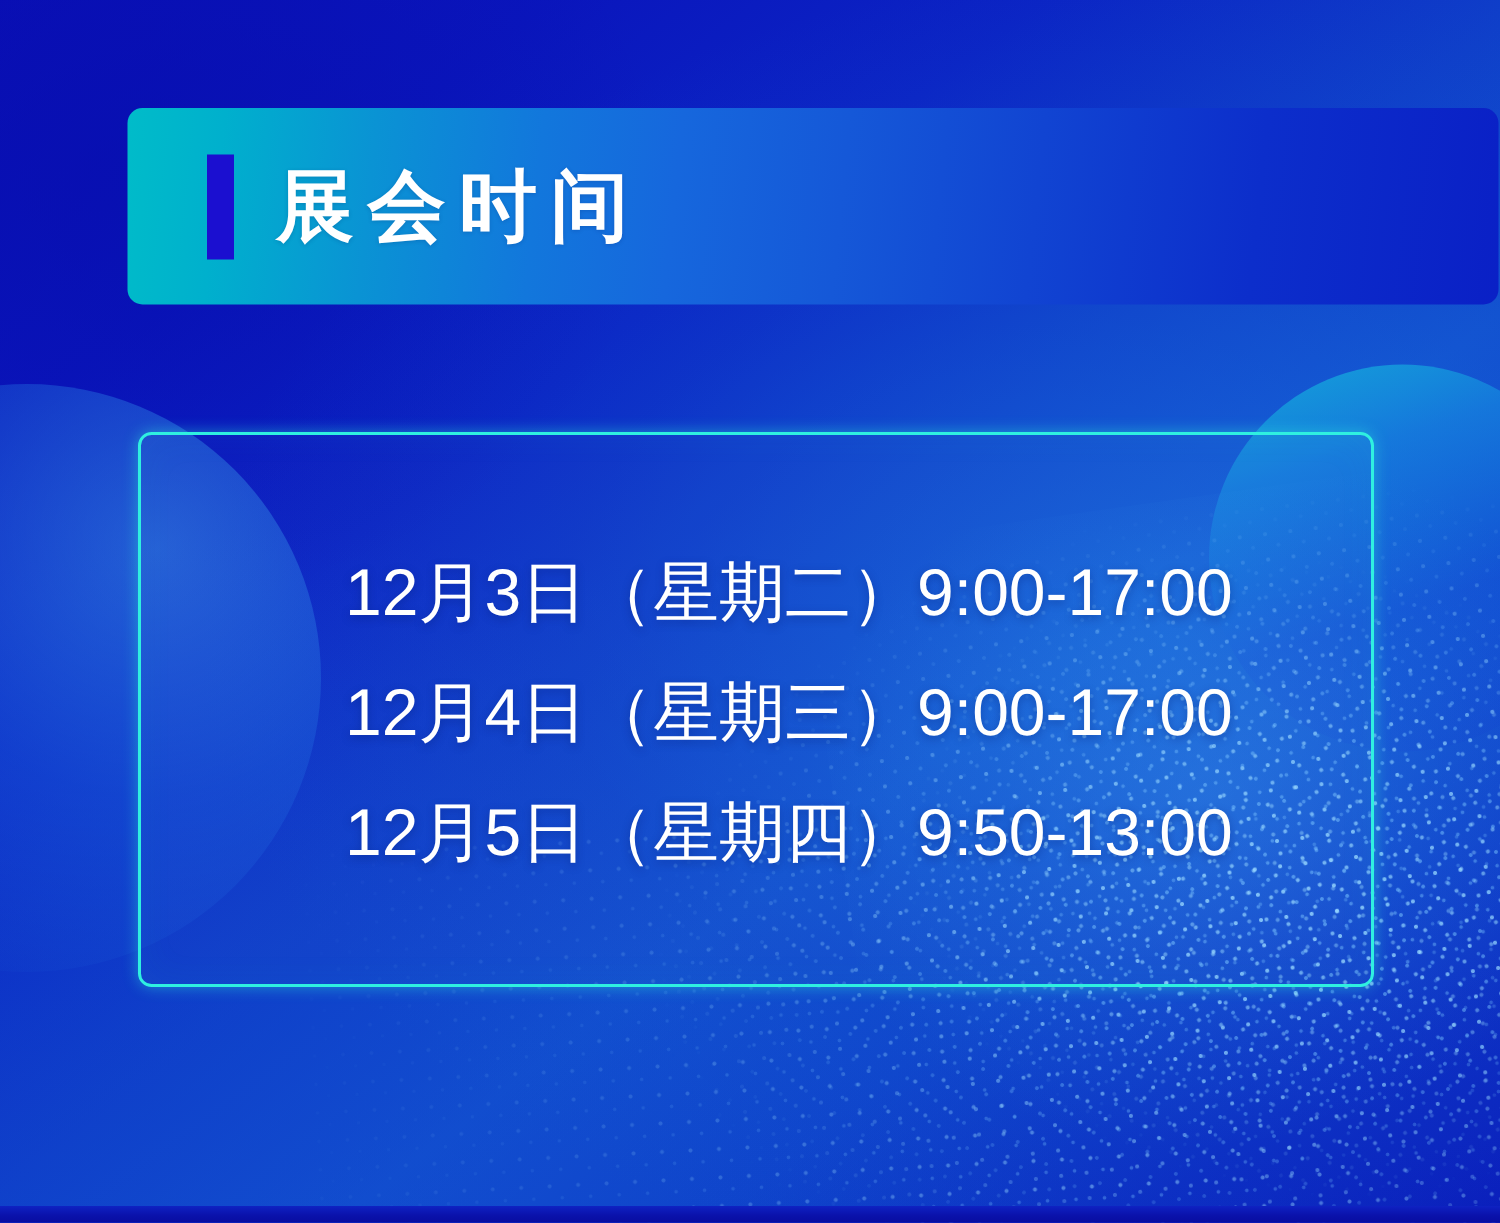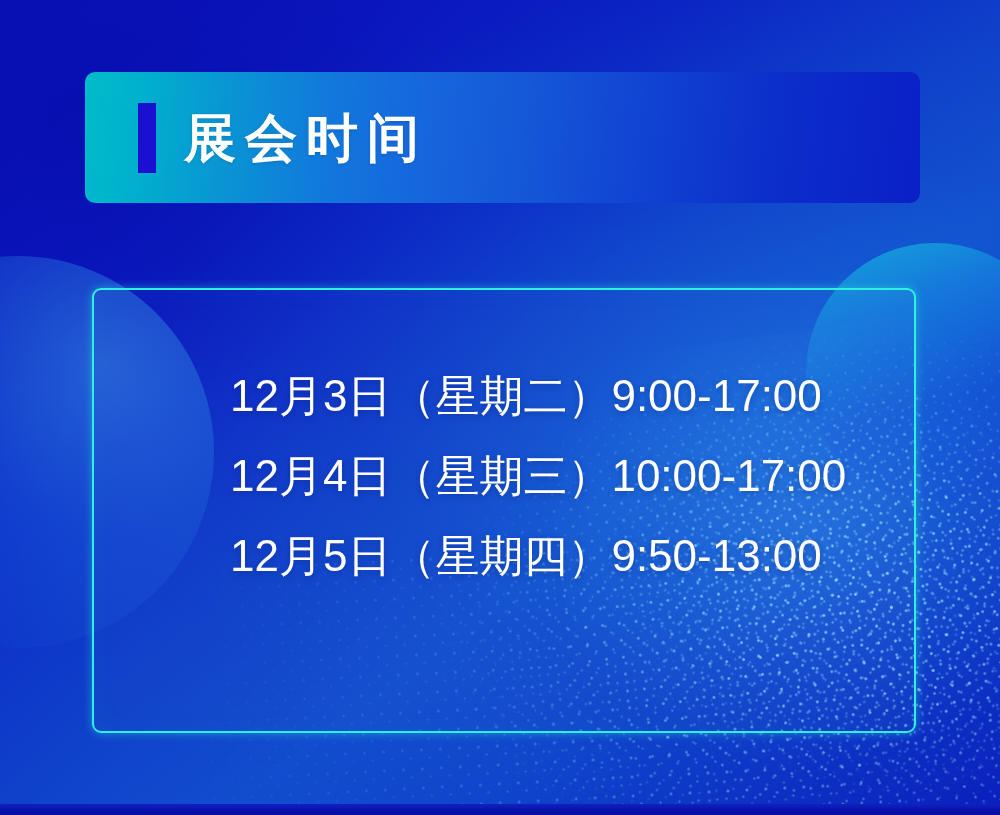--- a/index.html
+++ b/index.html
@@ -119,21 +119,21 @@
     left: 0; right: 0; bottom: 0;
     height: 11px;
     background: linear-gradient(180deg, #0f22c3 0%, #0a12ac 55%, #080da0 100%);
   }
 
   
   .banner {
     position: absolute;
     left: 85px;
     top: 72px;
-    width: 835px;
+    width: 914px;
     height: 131px;
     border-radius: 10px;
     background: linear-gradient(96deg,
         #00bcc9 0%,
         #00b0cd 7%,
         #0a93d4 18%,
         #1277dc 30%,
         #1667dd 40%,
         #1558d8 52%,
         #1144d2 66%,
@@ -161,21 +161,21 @@
     white-space: nowrap;
     text-shadow: 0 1px 3px rgba(0,20,90,0.18);
   }
 
   
   .content-box {
     position: absolute;
     left: 92px;
     top: 288px;
     width: 824px;
-    height: 445px;
+    height: 370px;
     border: 2px solid #2ff0e0;
     border-radius: 9px;
     box-shadow:
       0 0 10px rgba(47,240,224,0.45),
       inset 0 0 26px rgba(47,240,224,0.05);
     background: rgba(255,255,255,0.015);
   }
 
   .date-list {
     position: absolute;
@@ -207,20 +207,20 @@
   <div class="mesh mesh-c"></div>
 
   <div class="banner">
     <div class="banner-accent"></div>
     <div class="banner-title">展会时间</div>
   </div>
 
   <div class="content-box">
     <div class="date-list">
       <div class="date-line">12月3日（星期二）9:00-17:00</div>
-      <div class="date-line">12月4日（星期三）10:00-17:00</div>
+      <div class="date-line">12月4日（星期三）9:00-17:00</div>
       <div class="date-line">12月5日（星期四）9:50-13:00</div>
     </div>
   </div>
 
   <div class="bottom-strip"></div>
 
 </div>
 
 </body></html>

